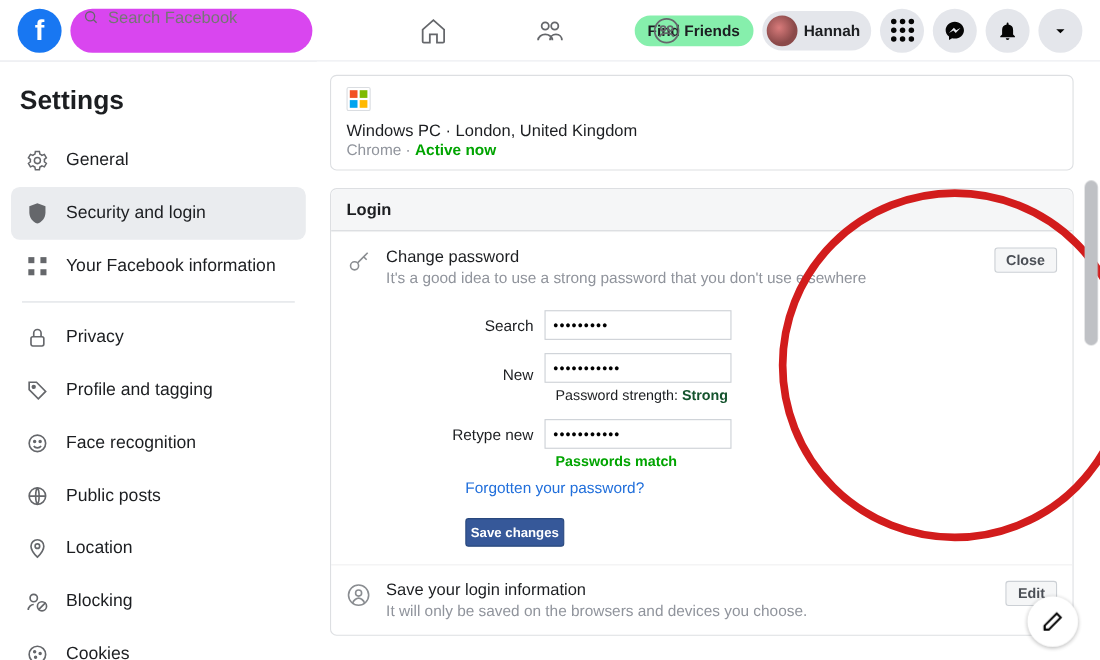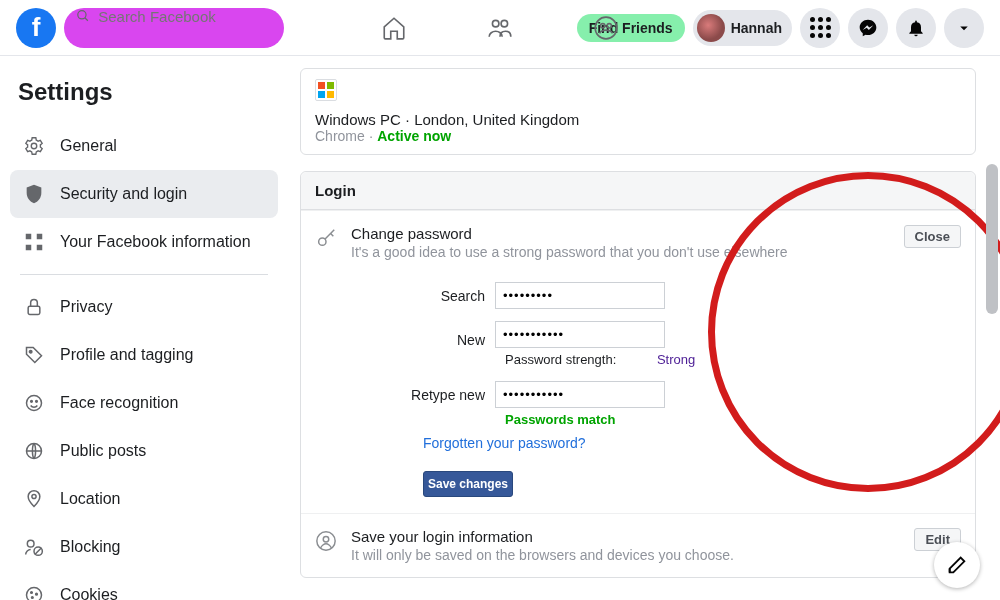--- a/index.html
+++ b/index.html
@@ -40,21 +40,21 @@
   .row-icon { width: 24px; height: 24px; color: #8a8d91; flex-shrink: 0; margin-top: 2px;}
   .row-body { flex: 1; }
   .row-title { font-size: 15px; color: #1c1e21; }
   .row-sub { font-size: 14px; color: #90949c; margin-top: 2px; }
   .row-action { font-size: 13px; font-weight: 600; color: #4b4f56; background: #f5f6f7; border: 1px solid #ccd0d5; border-radius: 3px; padding: 3px 10px; }
   .form { padding: 8px 14px 16px 14px; }
   .form-row { display: flex; align-items: center; margin-bottom: 12px; }
   .form-label { width: 180px; text-align: right; padding-right: 10px; font-size: 14px; color: #1c1e21; }
   .form-input { width: 170px; border: 1px solid #ccd0d5; padding: 5px 7px; font-size: 13px; letter-spacing: 1px; }
   .indent { margin-left: 190px; font-size: 13px; }
-  .strength-val { color: #4c1d95; font-weight: 400; margin-left: 37px; }
+  .strength-val { color: #14532d; font-weight: 700; }
   .match { color: #00a400; font-weight: 600; }
   .forgot { margin-left: 108px; margin-top: 8px; }
   .forgot a { color: #216fdb; text-decoration: none; font-size: 14px; }
   .save-btn { margin-left: 108px; margin-top: 20px; background: #365899; color: #fff; border: 1px solid #29487d; padding: 5px 4px; border-radius: 3px; font-weight: 600; font-size: 12px; }
   .red-circle { position: absolute; width: 320px; height: 320px; border: 7px solid #d21c1c; border-radius: 50%; pointer-events: none; left: 420px; top: 116px; }
   .fab { position: fixed; right: 20px; bottom: 12px; width: 46px; height: 46px; border-radius: 50%; background: #fff; box-shadow: 0 1px 4px rgba(0,0,0,.3); display:flex; align-items:center; justify-content:center; color:#050505;}
   .scroll-track { position: fixed; right: 2px; top: 164px; width: 12px; height: 150px; background: #bfc1c5; border-radius: 6px; }
 </style>
 </head>
 <body>

